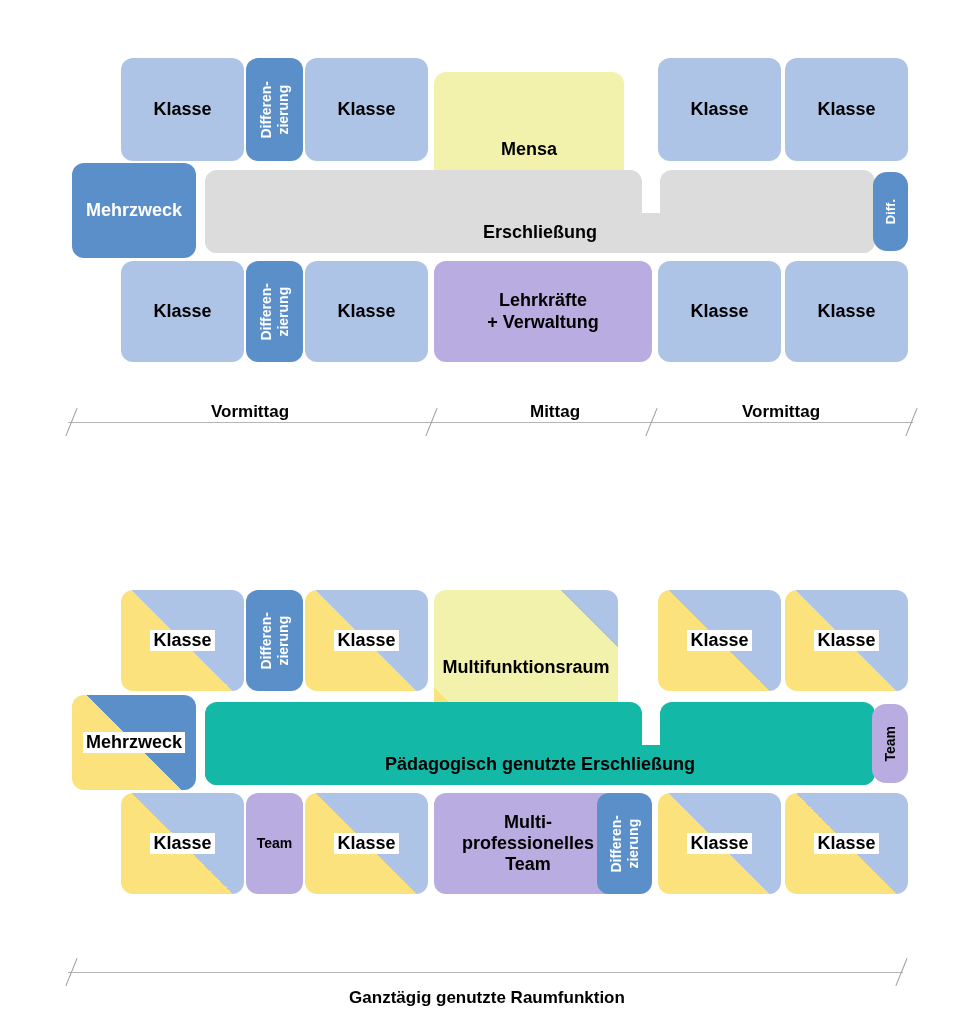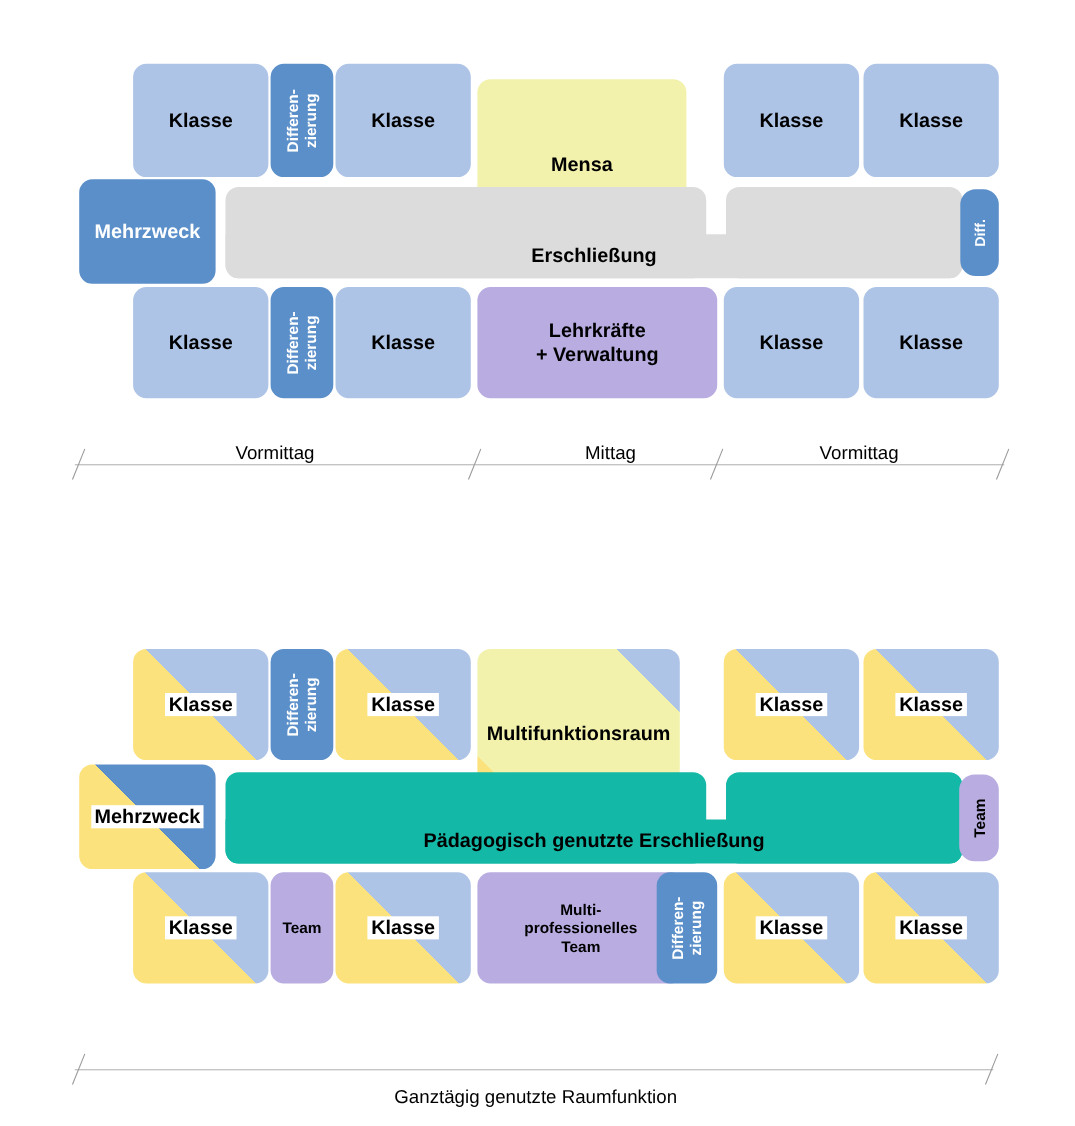--- a/index.html
+++ b/index.html
@@ -92,21 +92,21 @@
     height: 30px;
     border-left: 1px solid #9a9a9a;
     transform: rotate(22deg);
     transform-origin: center center;
   }
   .axis-label {
     position: absolute;
     font-size: 17px;
     color: #000000;
     text-align: center;
-    font-weight: normal;
+    font-weight: bold;
     font-family: "Liberation Sans", sans-serif;
   }
 </style>
 </head>
 <body>
 
 <div class="diagram">
 
   <div class="block fill-lightblue" style="left:121px; top:58px; width:123px; height:103px; font-size:18px;">
     <span class="lbl">Klasse</span>
@@ -239,21 +239,21 @@
   </div>
 
   <div class="block fill-purple" style="left:246px; top:793px; width:57px; height:101px; font-size:14px;">
     <span class="lbl">Team</span>
   </div>
 
   <div class="block split-yb hl" style="left:305px; top:793px; width:123px; height:101px; font-size:18px;">
     <span class="lbl">Klasse</span>
   </div>
 
-  <div class="block fill-purple" style="left:434px; top:793px; width:188px; height:101px; font-size:14px; white-space:pre-line;">
+  <div class="block fill-purple" style="left:434px; top:793px; width:188px; height:101px; font-size:18px; white-space:pre-line;">
     <span class="lbl">Multi-
 professionelles
 Team</span>
   </div>
 
   <div class="block fill-midblue vert" style="left:597px; top:793px; width:55px; height:101px; font-size:14px; white-space:pre-line;">
     <span class="lbl">Differen-
 zierung</span>
   </div>
 

